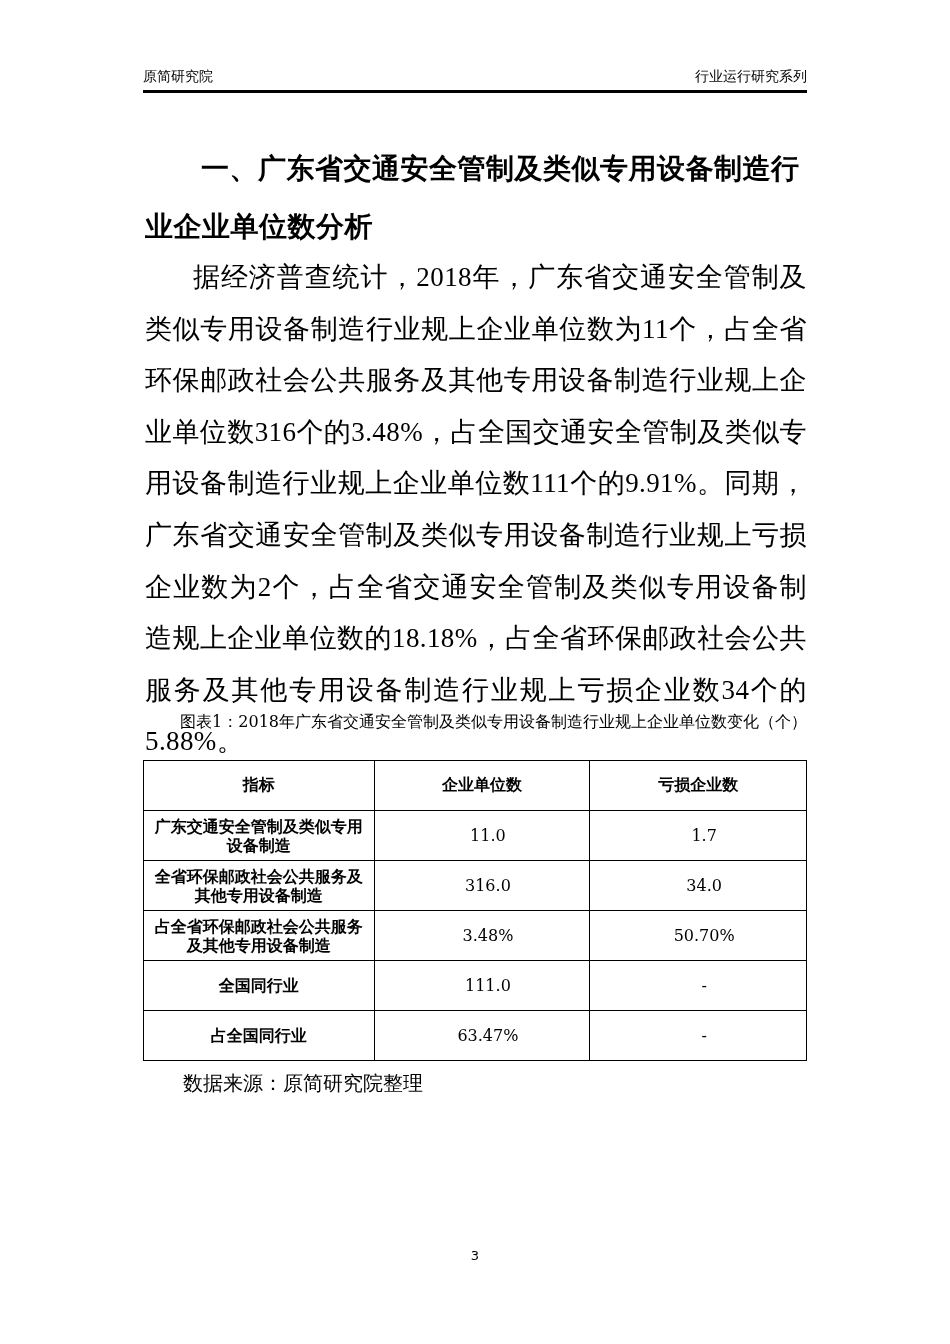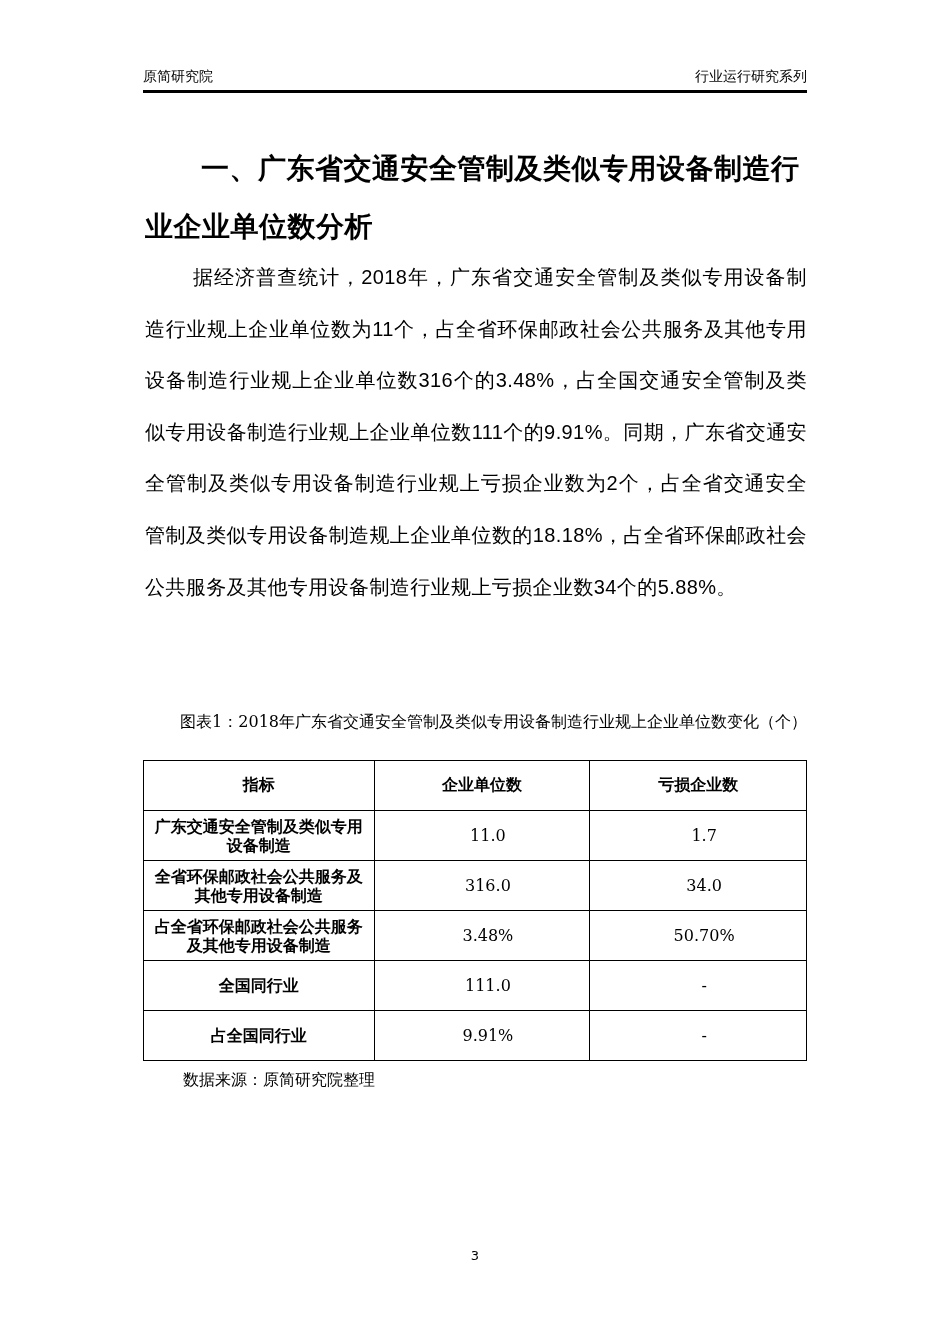--- a/index.html
+++ b/index.html
@@ -8,39 +8,39 @@
             font-family: "DejaVu Sans", sans-serif; font-size: 14px; }
   .header .left { position: absolute; left: 0; top: 2px; }
   .header .right { position: absolute; right: 0; top: 2px; }
   .header-rule { position: absolute; left: 143px; top: 90px; width: 664px; height: 3px; background: #000; }
 
   .title { position: absolute; left: 145px; top: 140px; width: 662px;
            font-family: "DejaVu Sans", sans-serif; font-weight: bold; font-size: 28px;
            line-height: 58px; text-indent: 56px; letter-spacing: 0.5px; }
 
   .body-text { position: absolute; left: 145px; top: 252px; width: 662px;
-               font-family: Liberation Sans, sans-serif; font-size: 20px; line-height: 51.6px;
+               font-family: Liberation Serif, serif; font-size: 27px; line-height: 51.6px;
                text-indent: 48px; text-align: justify; letter-spacing: 0.4px; }
 
   .caption { position: absolute; left: 143px; top: 711px; width: 664px; text-align: right;
              font-family: "DejaVu Serif", serif; font-size: 16px; line-height: 21px; }
 
   table.data { position: absolute; left: 143px; top: 760px; width: 664px;
                border-collapse: collapse; font-size: 16px; }
   table.data td, table.data th { border: 1px solid #000; text-align: center; vertical-align: middle;
                height: 49px; padding: 0 4px; }
   table.data th { font-family: "DejaVu Sans", sans-serif; font-weight: bold; }
   table.data td.label { font-family: "DejaVu Sans", sans-serif; font-weight: bold; line-height: 19px; }
   table.data td.val { font-family: "DejaVu Serif", serif; font-weight: normal; padding-left: 16px; }
   table.data td.inner, table.data th.inner { border-left-color: #888; }
   table.data col.c1 { width: 231px; }
   table.data col.c2 { width: 216px; }
   table.data col.c3 { width: 217px; }
 
-  .source { position: absolute; left: 183px; top: 1070px; font-family: "DejaVu Serif", serif; font-size: 16px; }
+  .source { position: absolute; left: 183px; top: 1070px; font-family: "DejaVu Serif", serif; font-size: 20px; }
   .page-num { position: absolute; left: 0; width: 950px; top: 1248px; text-align: center;
               font-family: "DejaVu Sans", sans-serif; font-size: 13px; }
 </style>
 </head>
 <body>
 
 <div class="header">
   <span class="left">原简研究院</span>
   <span class="right">行业运行研究系列</span>
 </div>
@@ -79,21 +79,21 @@
     <td class="val inner">3.48%</td>
     <td class="val inner">50.70%</td>
   </tr>
   <tr>
     <td class="label"><span>全国同行业</span></td>
     <td class="val inner">111.0</td>
     <td class="val inner">-</td>
   </tr>
   <tr>
     <td class="label"><span>占全国同行业</span></td>
-    <td class="val inner">9.91%</td>
+    <td class="val inner">63.47%</td>
     <td class="val inner">-</td>
   </tr>
 </tbody>
   </table>
 
 <div class="source">数据来源：原简研究院整理</div>
 
 <div class="page-num">3</div>
 
 </body></html>

